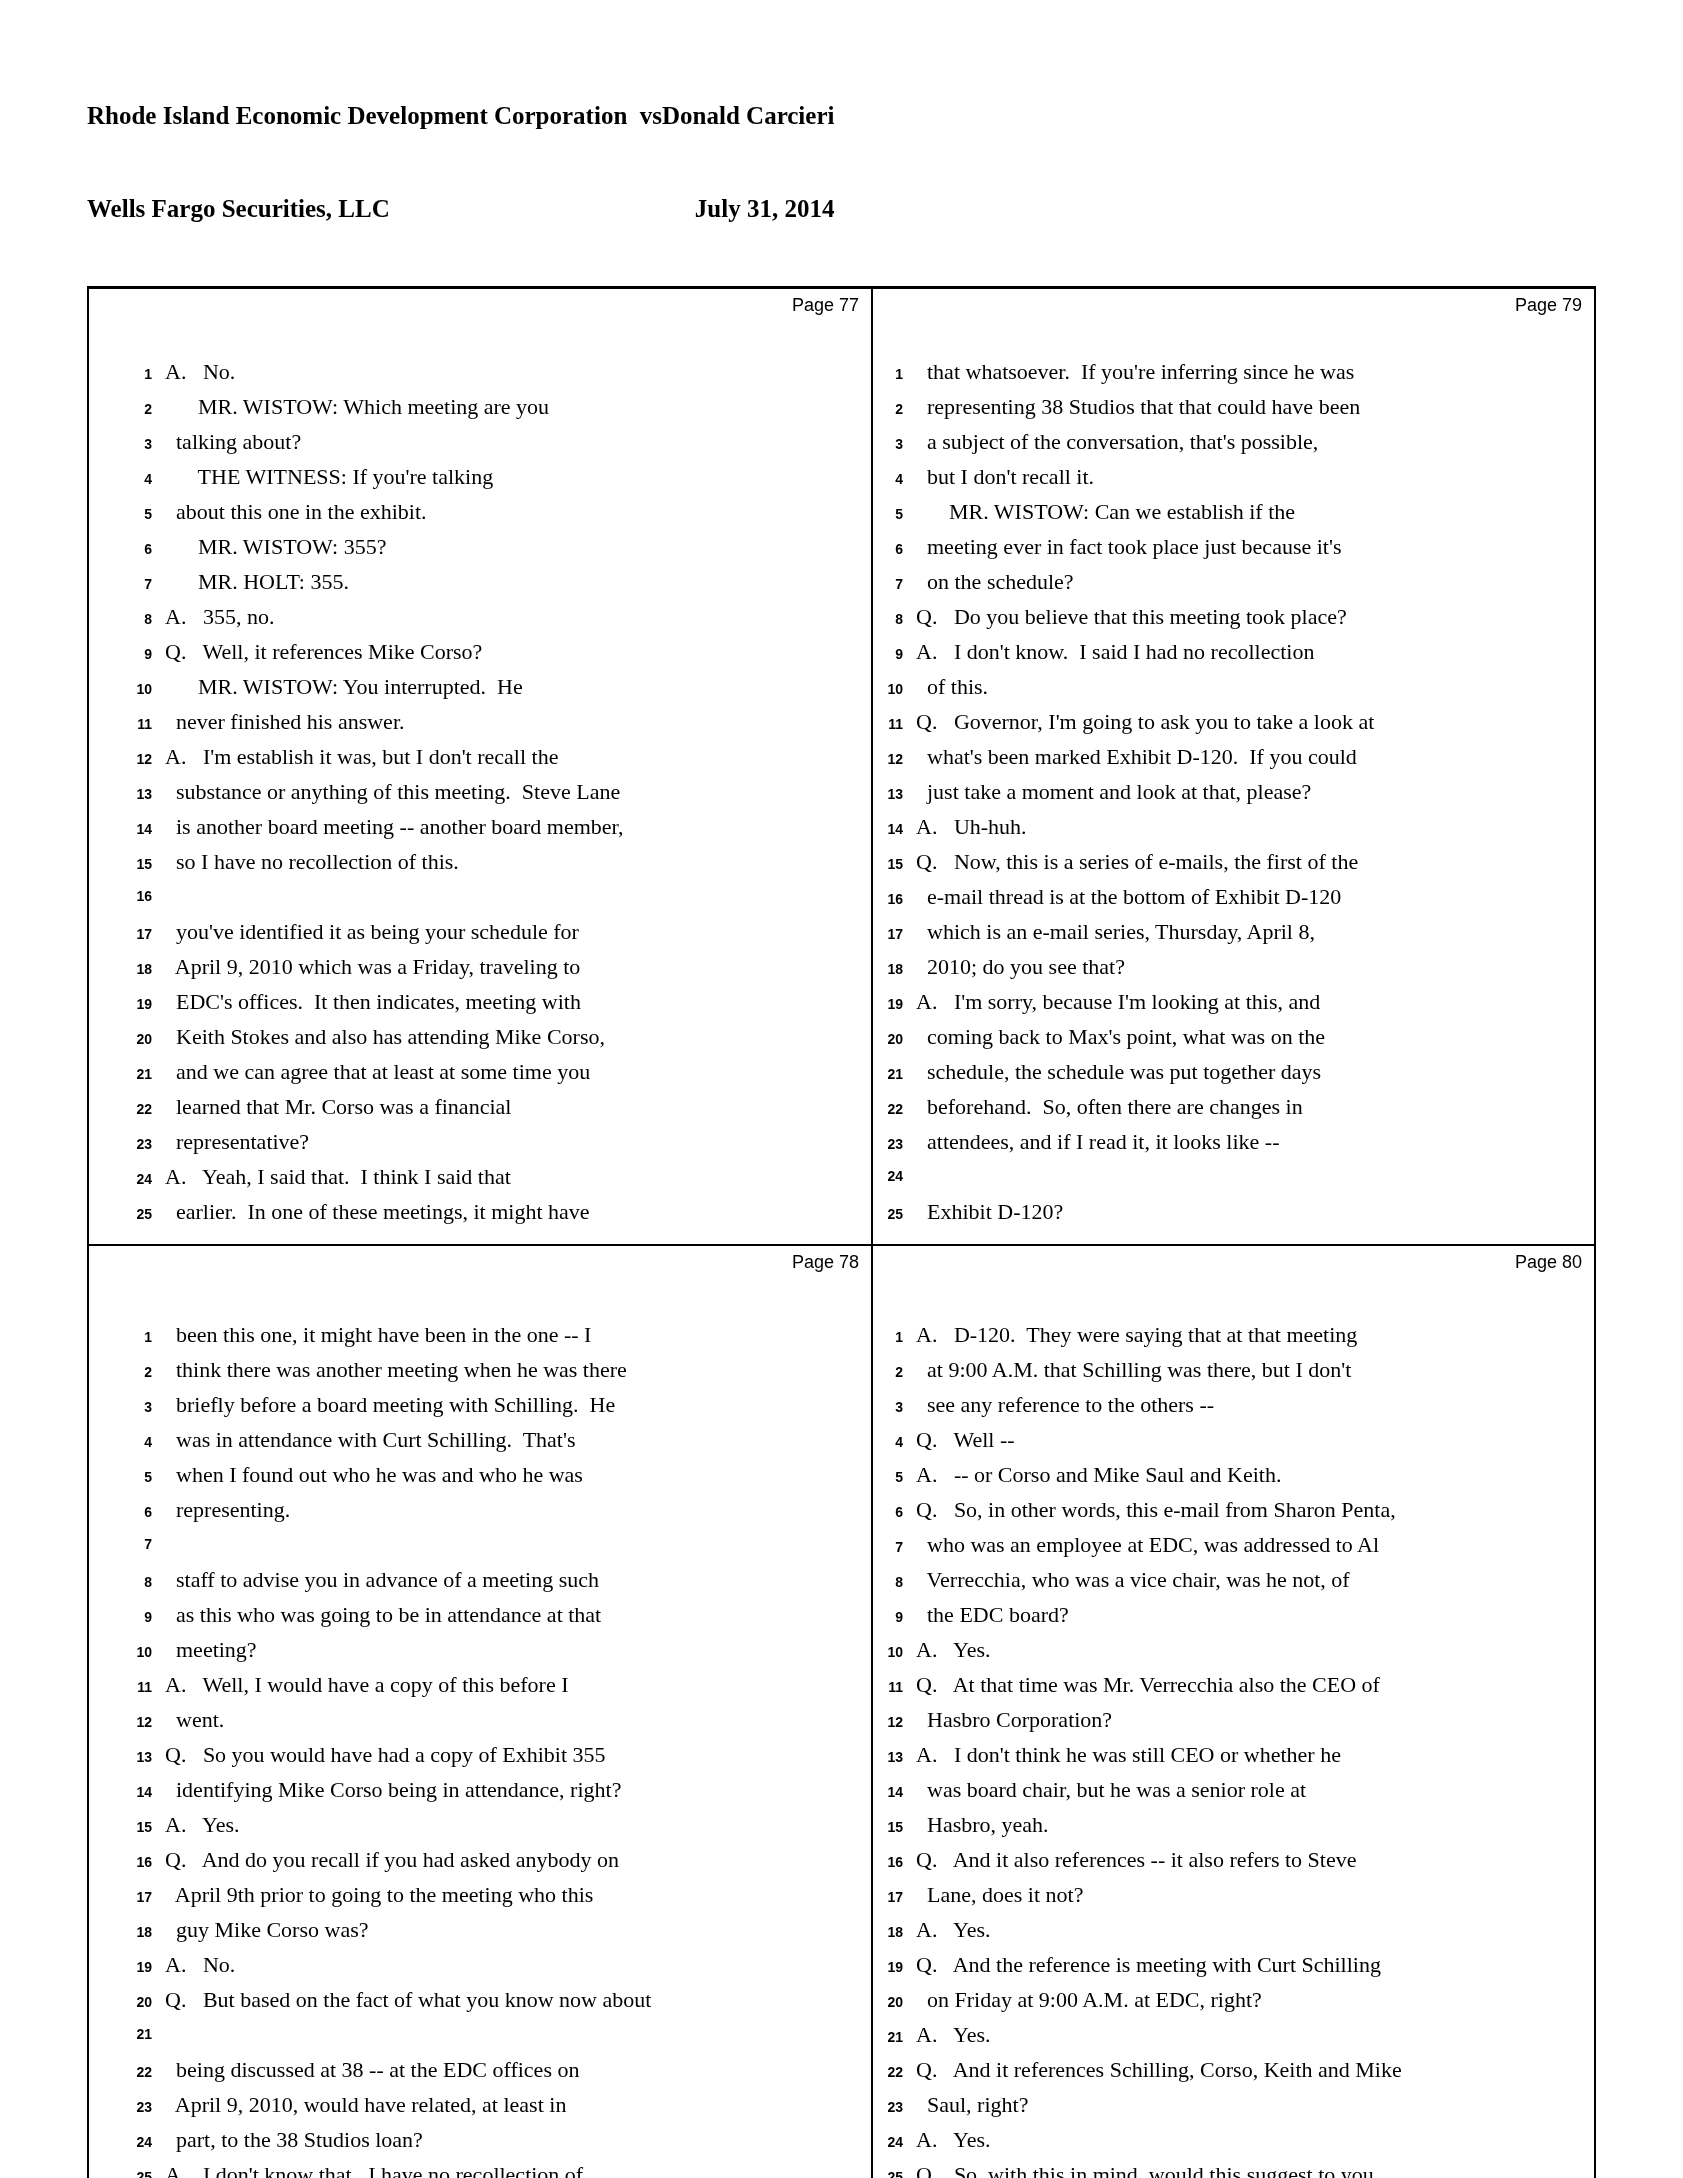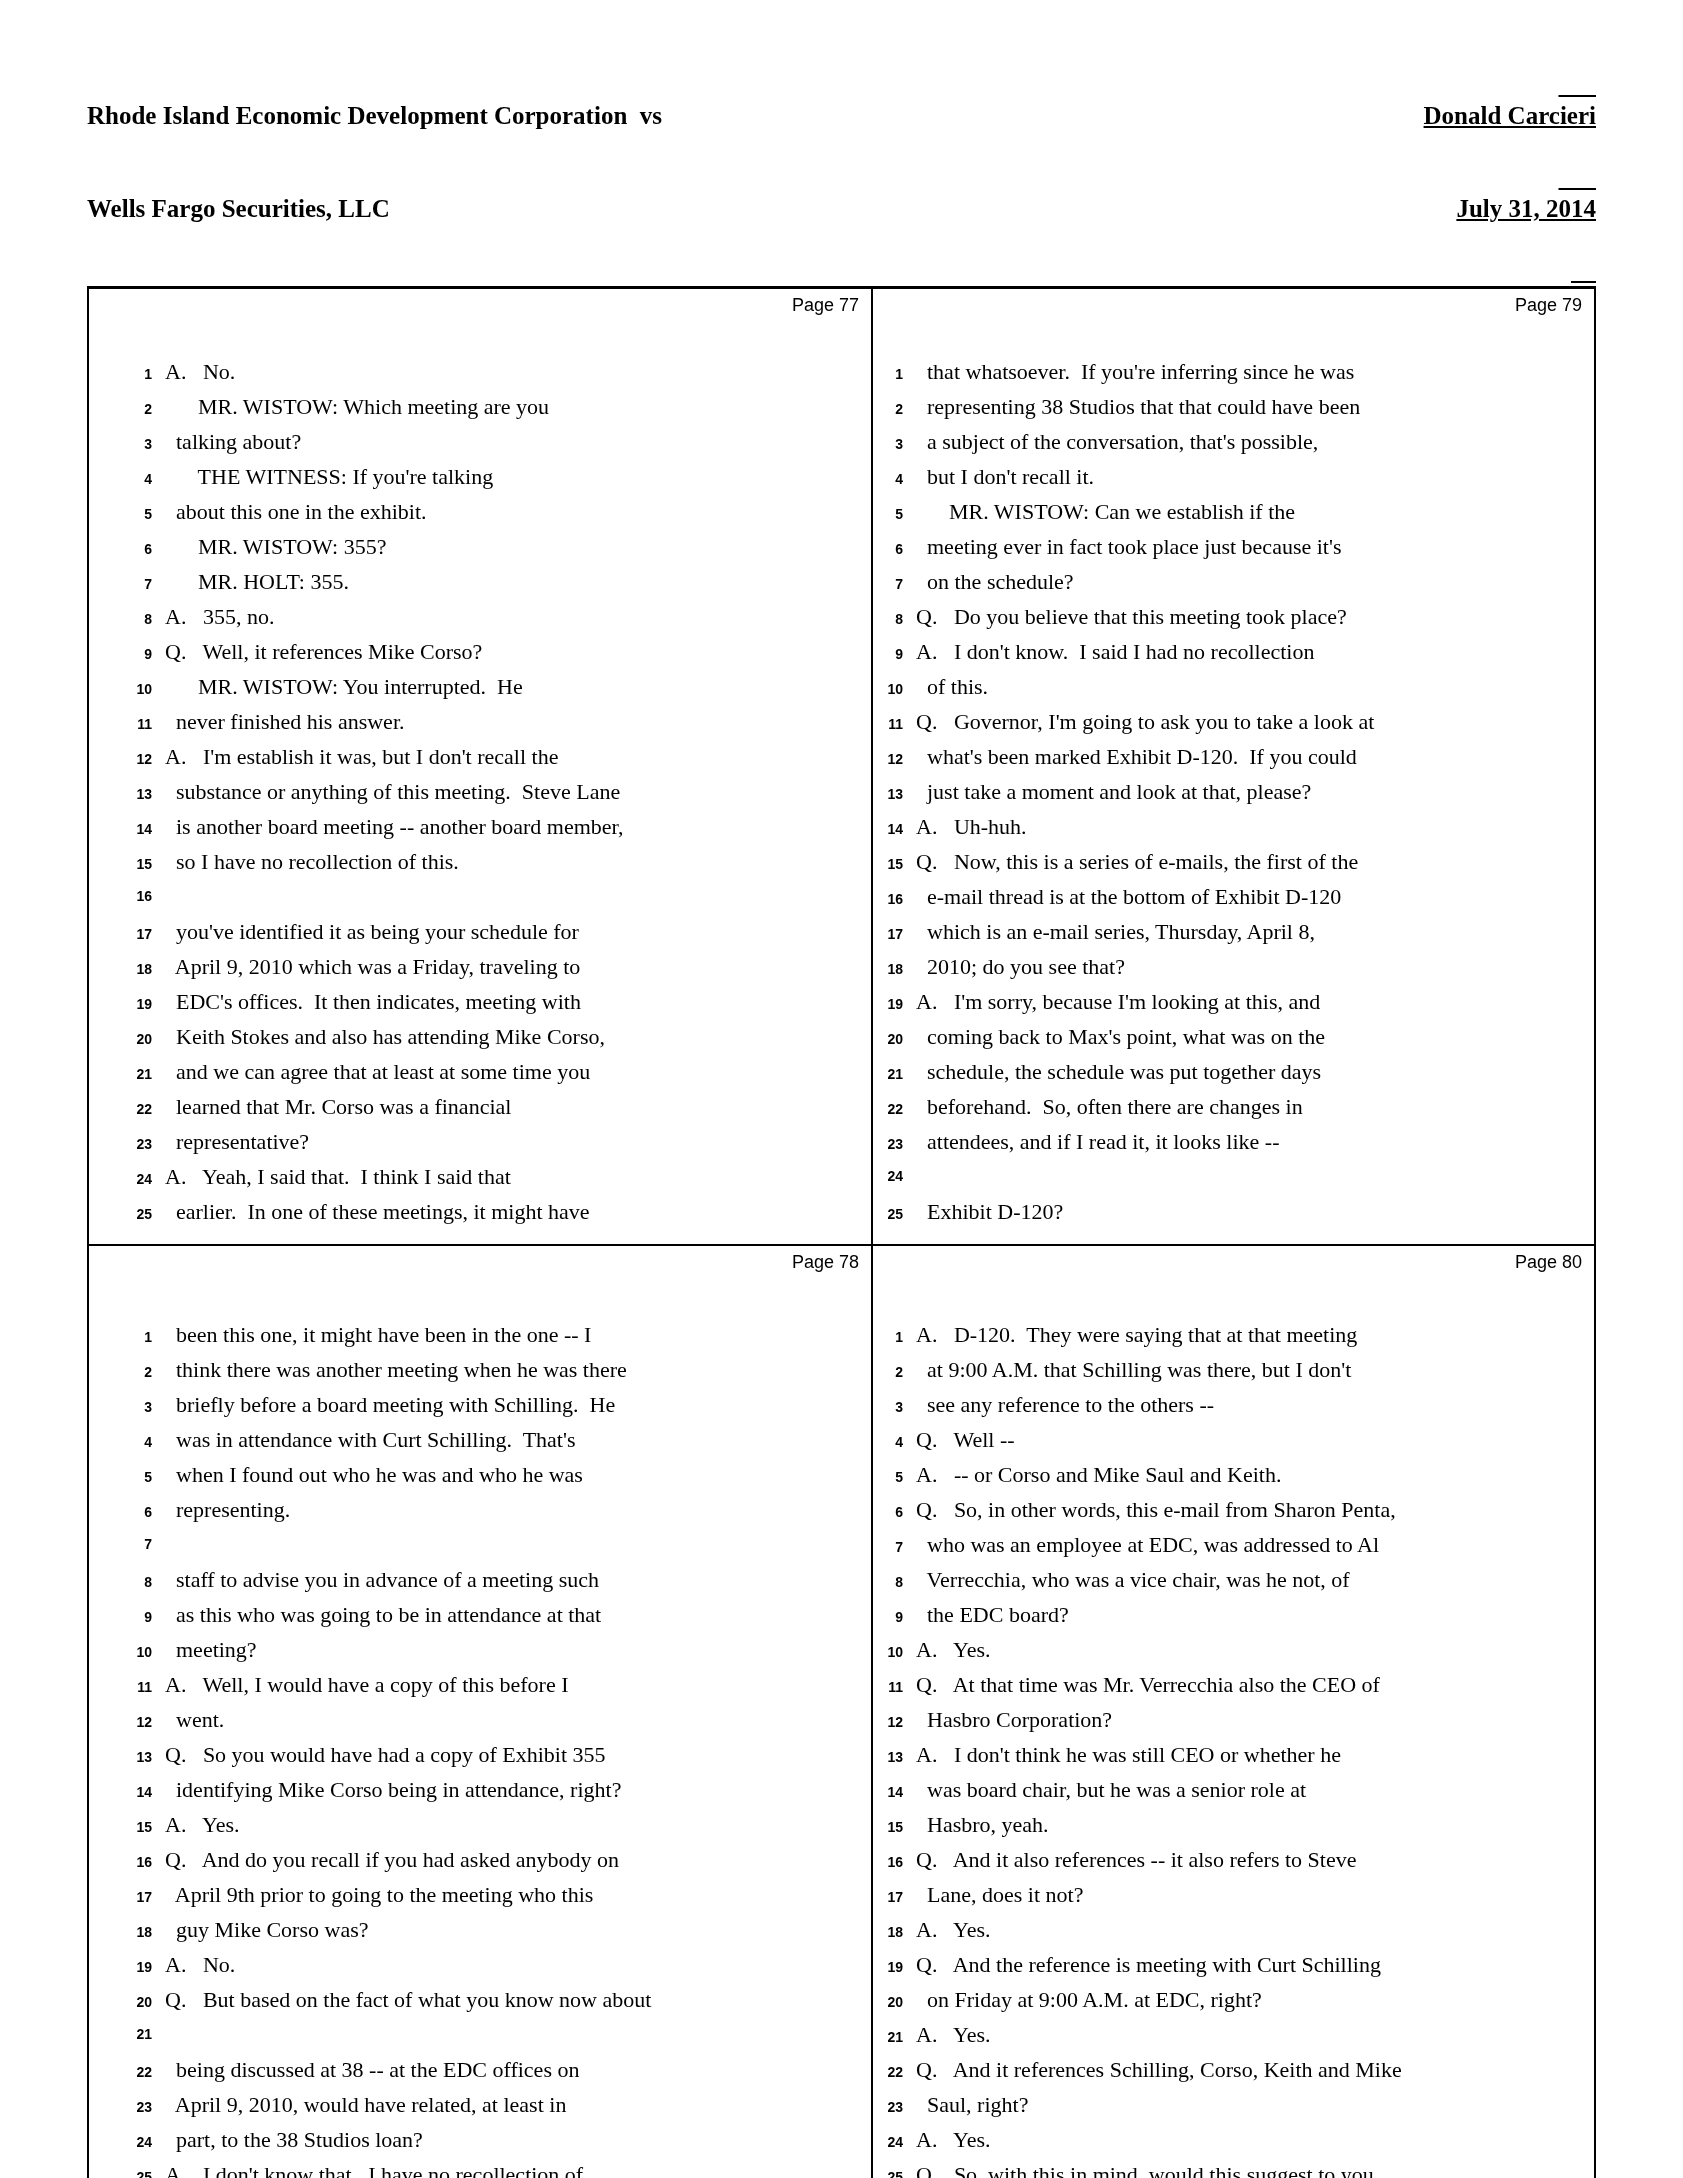--- a/index.html
+++ b/index.html
@@ -4,27 +4,27 @@
 <style>
   html,body{margin:0;padding:0;background:#ffffff;}
   body{
     width:1683px;height:2178px;overflow:hidden;position:relative;
     font-family:"Liberation Serif", serif;color:#000;
     -webkit-font-smoothing:antialiased;
   }
   .sheet{padding:0 87px;}
   
   .doc-header{
-    display:flex;justify-content:space-between;align-items:flex-end;
+    display:flex;align-items:flex-end;
     padding-top:38px;border-bottom:3px solid #000;
   }
   .doc-header .left,.doc-header .right{
     font-weight:bold;font-size:25px;line-height:31px;white-space:pre;
   }
-  .doc-header .right{text-align:right;text-decoration:underline;}
+  .doc-header .right{text-align:right;}
   
   .transcript-grid{
     display:grid;
     grid-template-columns:784px 1fr;
     grid-template-rows:957px 956px;
     border-left:2px solid #000;border-right:2px solid #000;border-bottom:2px solid #000;
   }
   .cell{box-sizing:border-box;overflow:hidden;}
   .cell-tl{border-right:2px solid #000;border-bottom:2px solid #000;}
   .cell-tr{border-bottom:2px solid #000;}

